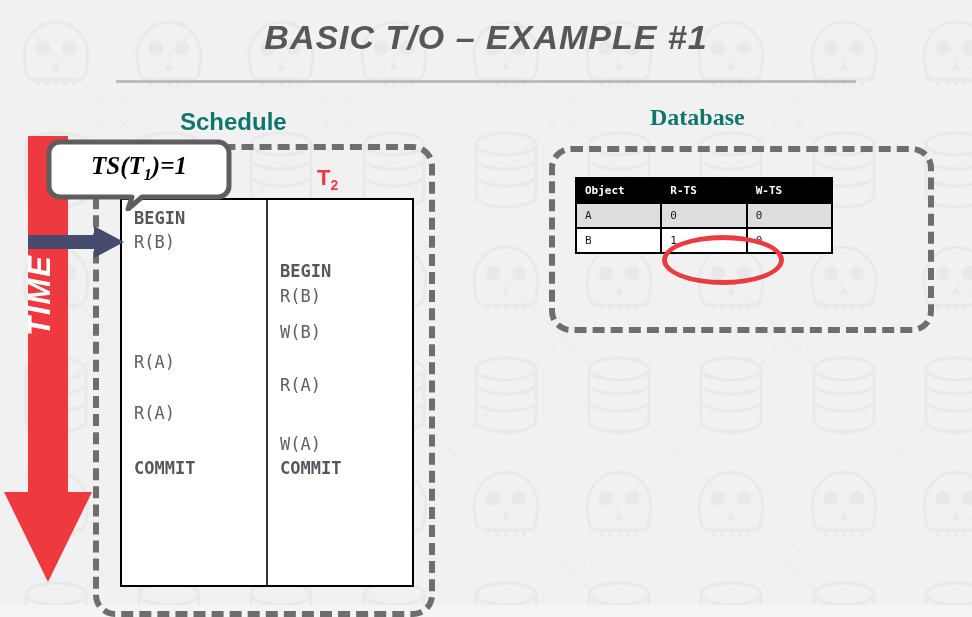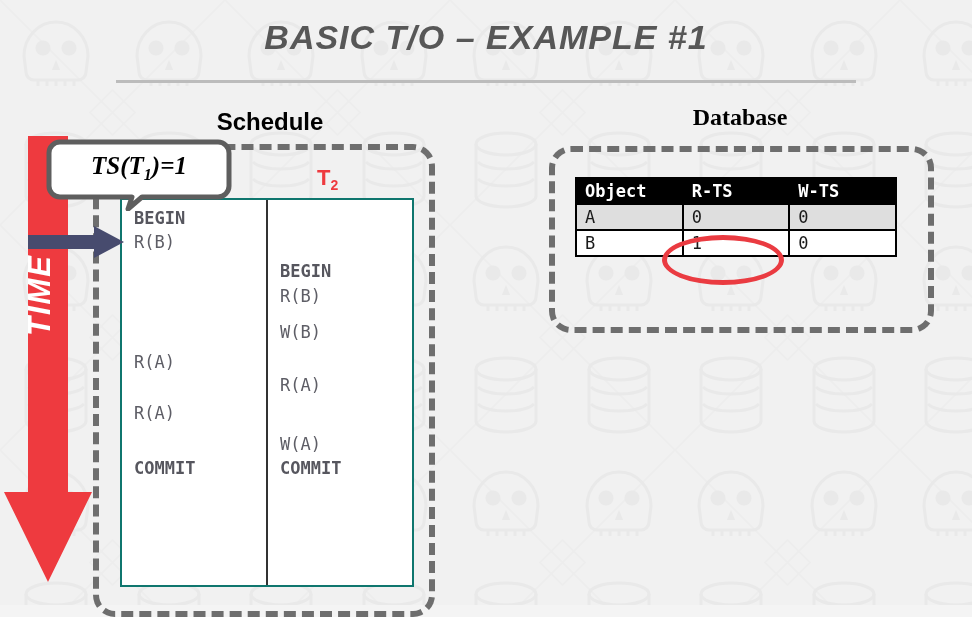--- a/index.html
+++ b/index.html
@@ -20,38 +20,38 @@
     font-size:34px;font-weight:bold;color:#575757;letter-spacing:1px;
     z-index:5;
     font-style:italic;
   }
   #title-rule{
     position:absolute;top:80px;left:116px;width:740px;height:3px;
     background:#bcbcbc;z-index:5;
   }
   
   .section-heading{
-    position:absolute;font-size:24px;font-weight:bold;color:#000000;
-    z-index:5;text-align:center;
+    position:absolute;font-size:24px;font-weight:bold;color:#0f766e;
+    z-index:5;
   }
   #heading-schedule{left:180px;top:108px;width:180px;}
   #heading-database{left:650px;top:104px;width:180px;font-family:Liberation Serif, serif;}
   
   .dashed-box{
     position:absolute;
     border:6px dashed #6e6e6e;
     border-radius:22px;
     z-index:3;
   }
   #schedule-dashed{left:93px;top:144px;width:330px;height:461px;}
   #database-dashed{left:549px;top:146px;width:373px;height:175px;}
   
   #schedule-table{
     position:absolute;left:120px;top:198px;width:290px;height:385px;
-    background:#ffffff;border:2px solid #0f766e;z-index:4;
+    background:#ffffff;border:2px solid #000000;z-index:4;
     display:flex;
   }
   .sched-col{
     flex:1;position:relative;
     font-family:"DejaVu Sans Mono", monospace;
     font-size:17px;color:#5e5e66;
   }
   #sched-col-t1{border-right:2px solid #333333;}
   .op{position:absolute;left:12px;white-space:pre;}
   .op.bold{font-weight:bold;color:#56565e;}
@@ -77,23 +77,23 @@
   
   #callout{position:absolute;left:46px;top:139px;width:186px;height:72px;z-index:9;}
   #callout-text{
     position:absolute;left:62px;top:152px;width:154px;text-align:center;
     color:#000000;font-weight:bold;font-style:italic;font-size:25px;
     font-family:"Liberation Serif", serif;z-index:10;white-space:nowrap;
   }
   #callout-text sub{font-size:16px;}
   
   #db-table{
-    position:absolute;left:575px;top:177px;width:322px;
+    position:absolute;left:575px;top:177px;width:258px;
     border-collapse:collapse;z-index:4;
-    font-family:"DejaVu Sans Mono", monospace;font-size:17px;
+    font-family:"DejaVu Sans Mono", monospace;font-size:11px;
     table-layout:fixed;
   }
   #db-table th,#db-table td{
     border:2px solid #000000;padding:2px 0 2px 8px;text-align:left;
     height:25px;box-sizing:border-box;
   }
   #db-table thead th{background:#000000;color:#ffffff;font-weight:bold;}
   #db-table tbody tr.row-a td{background:#dedede;color:#1a1a1a;}
   #db-table tbody tr.row-b td{background:#ffffff;color:#1a1a1a;}
   #db-table td.highlight-val{color:#e8373c;}

